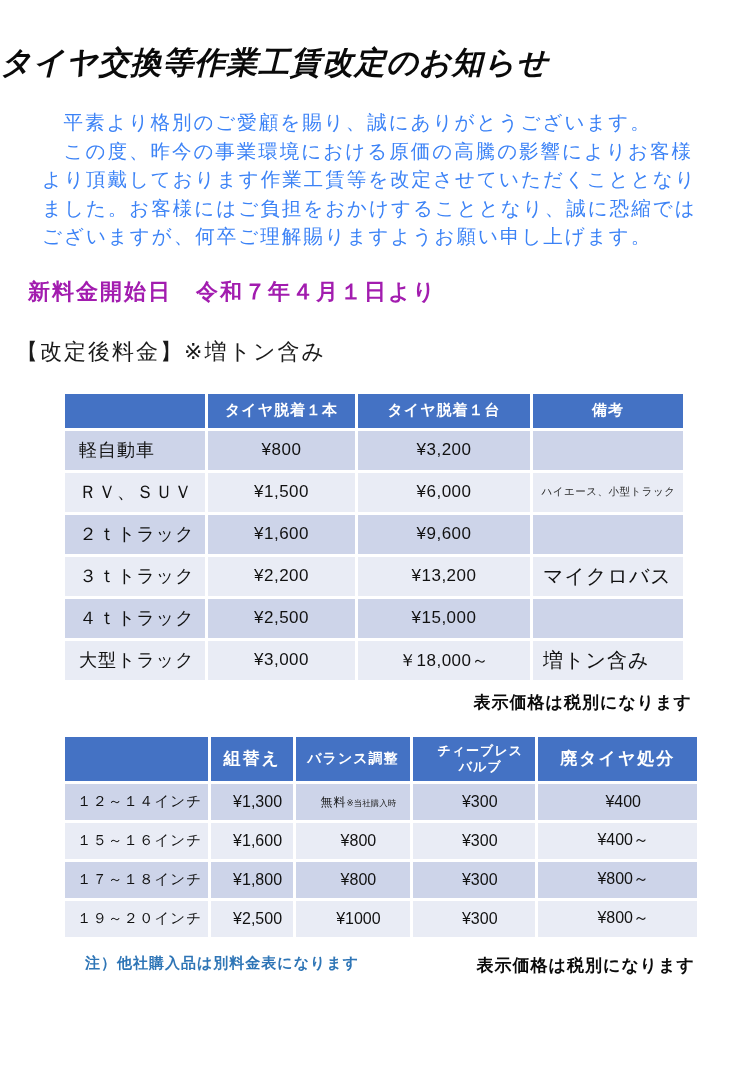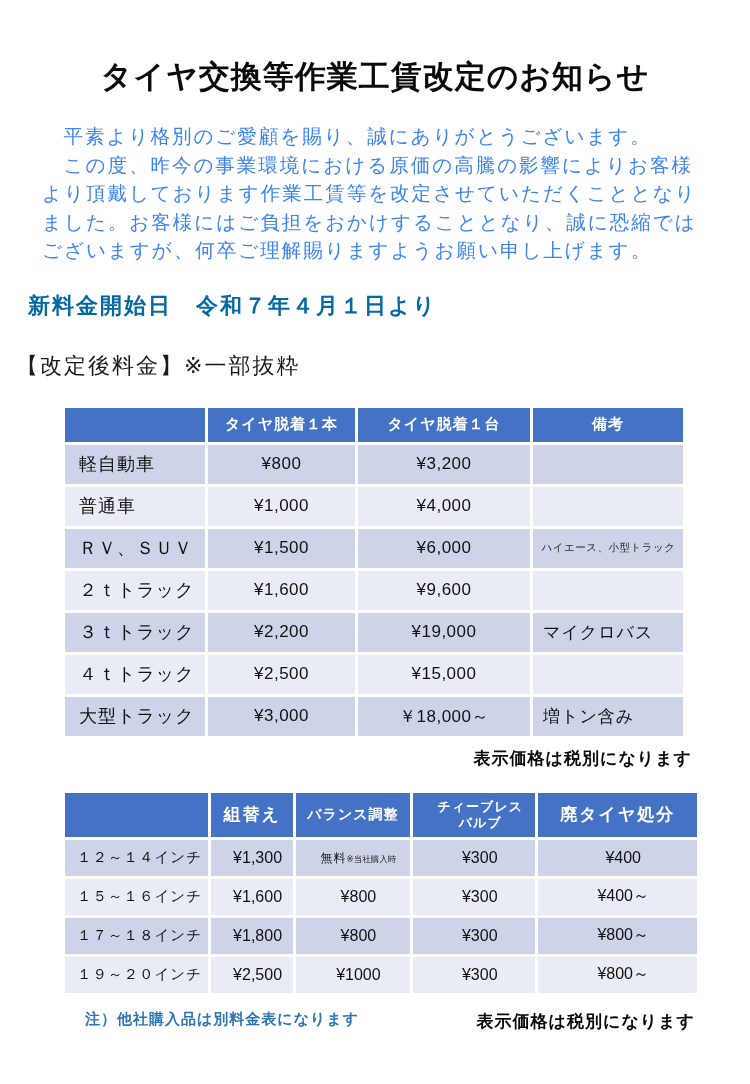--- a/index.html
+++ b/index.html
@@ -11,40 +11,40 @@
   }
   .page {
     position: relative;
     width: 750px;
     height: 1084px;
     background: #ffffff;
     overflow: hidden;
   }
   .title {
     margin: 0;
-    padding-top: 56px;
-    text-align: center;
+    padding-top: 42px;
     font-size: 31px;
     font-weight: 700;
     letter-spacing: 1px;
     color: #0a0a0a;
+    font-style: italic;
   }
   .body-text {
     margin: 24px 38px 0 42px;
     font-size: 19.5px;
     line-height: 28.5px;
     letter-spacing: 2px;
     color: #3b82f6;
   }
   .date-heading {
     margin: 26px 0 0 28px;
     font-size: 22px;
     font-weight: 700;
     letter-spacing: 2px;
-    color: #0369a1;
+    color: #a21caf;
   }
   .section-heading {
     margin: 30px 0 0 16px;
     font-size: 22px;
     font-weight: 500;
     letter-spacing: 2px;
     color: #1a1a1a;
   }
   table {
     border-collapse: separate;
@@ -60,21 +60,21 @@
   tbody tr:nth-child(odd) td { background: var(--band-dark, #CDD4E9); }
   tbody tr:nth-child(even) td { background: var(--band-light, #E9ECF5); }
   td { vertical-align: middle; }
 
   
   .t1 { margin: 24px 0 0 62px; width: 624px; }
   .t1 th { height: 32px; font-size: 15px; letter-spacing: 1px; }
   .t1 td { height: 37px; }
   .t1 td.label { padding-left: 14px; font-size: 18px; letter-spacing: 1px; }
   .t1 td.price { text-align: center; font-size: 17px; letter-spacing: 0.5px; }
-  .t1 td.remarks { padding-left: 10px; font-size: 17px; letter-spacing: 1px; }
+  .t1 td.remarks { padding-left: 10px; font-size: 20px; letter-spacing: 1px; }
   .t1 td.remarks.small { font-size: 10.5px; letter-spacing: 0.5px; text-align: center; padding-left: 2px; color: #2a2a2a; }
 
   .tax-note-1 {
     width: 692px;
     margin-top: 8px;
     text-align: right;
     font-size: 17px;
     font-weight: 700;
     letter-spacing: 1px;
     color: #0a0a0a;
@@ -122,21 +122,21 @@
   <div class="body-text">
     <div>　平素より格別のご愛顧を賜り、誠にありがとうございます。</div>
     <div>　この度、昨今の事業環境における原価の高騰の影響によりお客様</div>
     <div>より頂戴しております作業工賃等を改定させていただくこととなり</div>
     <div>ました。お客様にはご負担をおかけすることとなり、誠に恐縮では</div>
     <div>ございますが、何卒ご理解賜りますようお願い申し上げます。</div>
   </div>
 
   <div class="date-heading">新料金開始日　令和７年４月１日より</div>
 
-  <div class="section-heading">【改定後料金】※一部抜粋</div>
+  <div class="section-heading">【改定後料金】※増トン含み</div>
 
   <table class="t1">
     <colgroup>
       <col style="width:140px">
         <col style="width:147px">
         <col style="width:172px">
         <col style="width:150px">
     </colgroup>
     <thead>
       <tr>
@@ -147,41 +147,35 @@
       </tr>
     </thead>
     <tbody>
       <tr>
         <td class="label">軽自動車</td>
         <td class="price">¥800</td>
         <td class="price">¥3,200</td>
         <td class="remarks"></td>
       </tr>
       <tr>
-        <td class="label">普通車</td>
-        <td class="price">¥1,000</td>
-        <td class="price">¥4,000</td>
-        <td class="remarks"></td>
-      </tr>
-      <tr>
         <td class="label">ＲＶ、ＳＵＶ</td>
         <td class="price">¥1,500</td>
         <td class="price">¥6,000</td>
         <td class="remarks small">ハイエース、小型トラック</td>
       </tr>
       <tr>
         <td class="label">２ｔトラック</td>
         <td class="price">¥1,600</td>
         <td class="price">¥9,600</td>
         <td class="remarks"></td>
       </tr>
       <tr>
         <td class="label">３ｔトラック</td>
         <td class="price">¥2,200</td>
-        <td class="price">¥19,000</td>
+        <td class="price">¥13,200</td>
         <td class="remarks">マイクロバス</td>
       </tr>
       <tr>
         <td class="label">４ｔトラック</td>
         <td class="price">¥2,500</td>
         <td class="price">¥15,000</td>
         <td class="remarks"></td>
       </tr>
       <tr>
         <td class="label">大型トラック</td>

